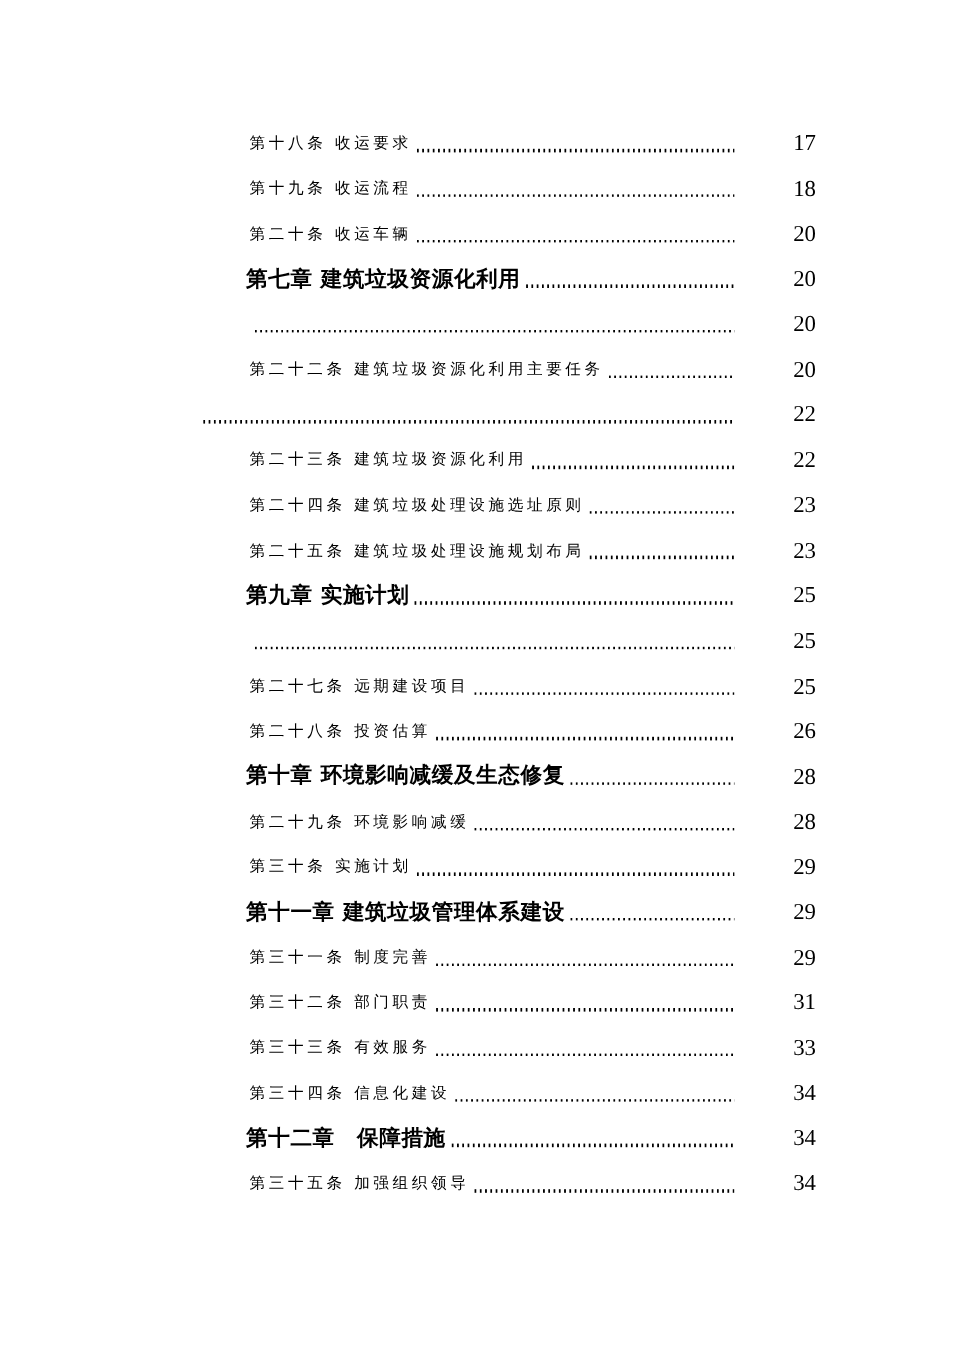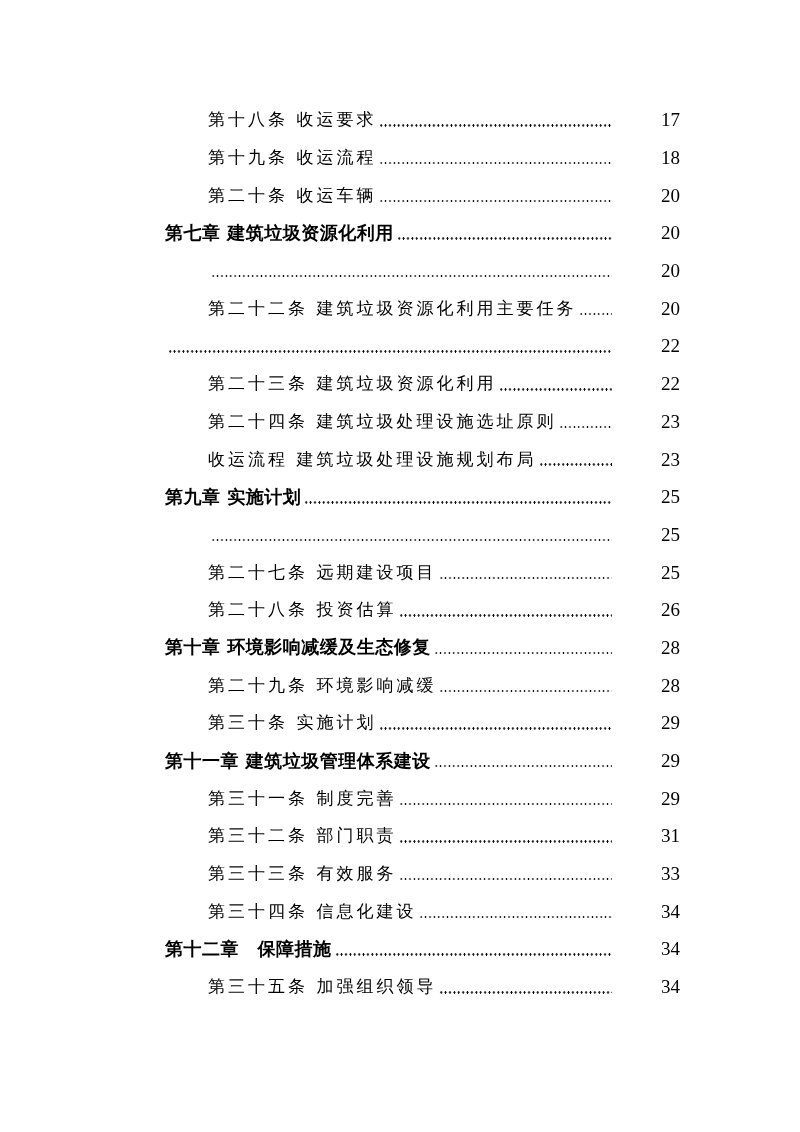--- a/index.html
+++ b/index.html
@@ -37,24 +37,25 @@
     .toc-title {
       white-space: nowrap;
       flex: 0 0 auto;
       line-height: 1;
     }
     .chapter .toc-title {
       font-family: "DejaVu Sans", "Liberation Sans", sans-serif;
       font-weight: bold;
       font-size: 18px;
       letter-spacing: 0.5px;
+      margin-left: 40px;
     }
     .article .toc-title {
       font-family: "DejaVu Serif", "Liberation Serif", serif;
-      font-size: 17px;
+      font-size: 13px;
       letter-spacing: 3px;
     }
     .toc-leader {
       flex: 1 1 auto;
       height: 1px;
       margin: 0 2px 0 3px;
       align-self: flex-end;
       margin-bottom: 12px;
       background-image: radial-gradient(circle, #000 0.9px, transparent 1.1px);
       background-size: 4.4px 2.4px;
@@ -113,21 +114,21 @@
     <span class="toc-title">第二十三条 建筑垃圾资源化利用</span>
     <span class="toc-leader"></span>
     <span class="toc-page">22</span>
   </div>
     <div class="toc-row article">
     <span class="toc-title">第二十四条 建筑垃圾处理设施选址原则</span>
     <span class="toc-leader"></span>
     <span class="toc-page">23</span>
   </div>
     <div class="toc-row article">
-    <span class="toc-title">收运流程 建筑垃圾处理设施规划布局</span>
+    <span class="toc-title">第二十五条 建筑垃圾处理设施规划布局</span>
     <span class="toc-leader"></span>
     <span class="toc-page">23</span>
   </div>
     <div class="toc-row chapter">
     <span class="toc-title">第九章 实施计划</span>
     <span class="toc-leader"></span>
     <span class="toc-page">25</span>
   </div>
     <div class="toc-row article">
     <span class="toc-leader"></span>

